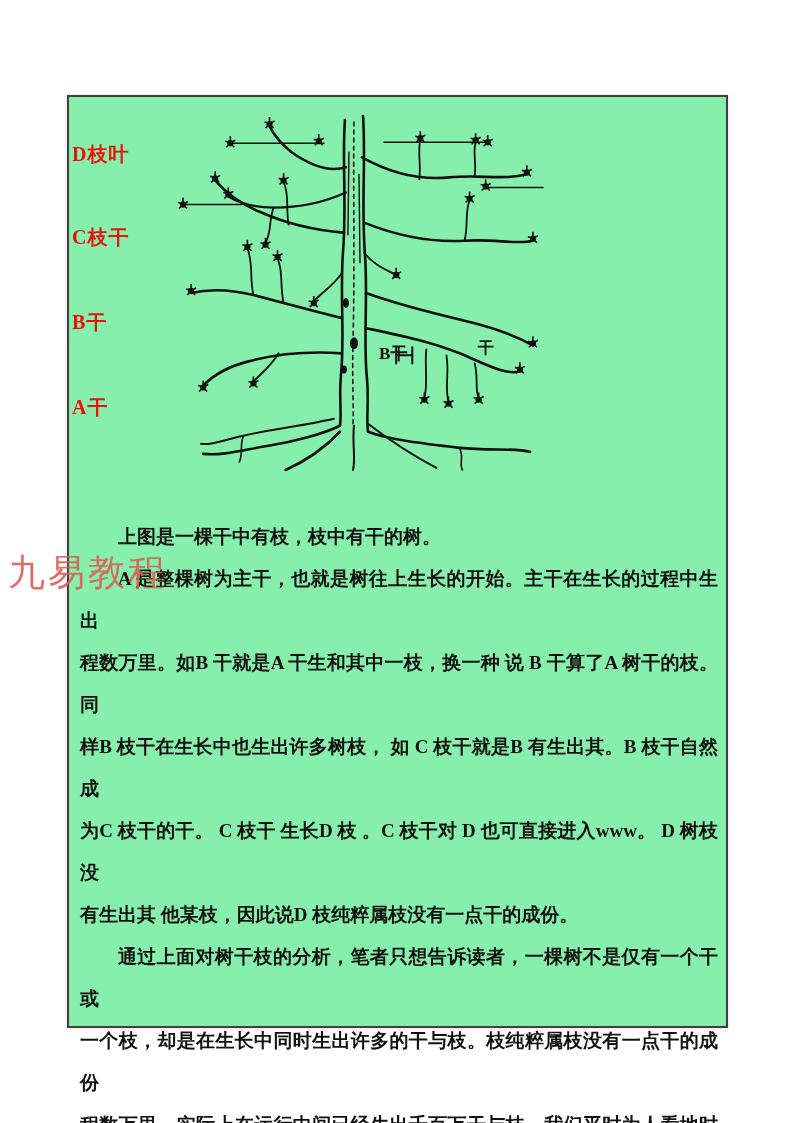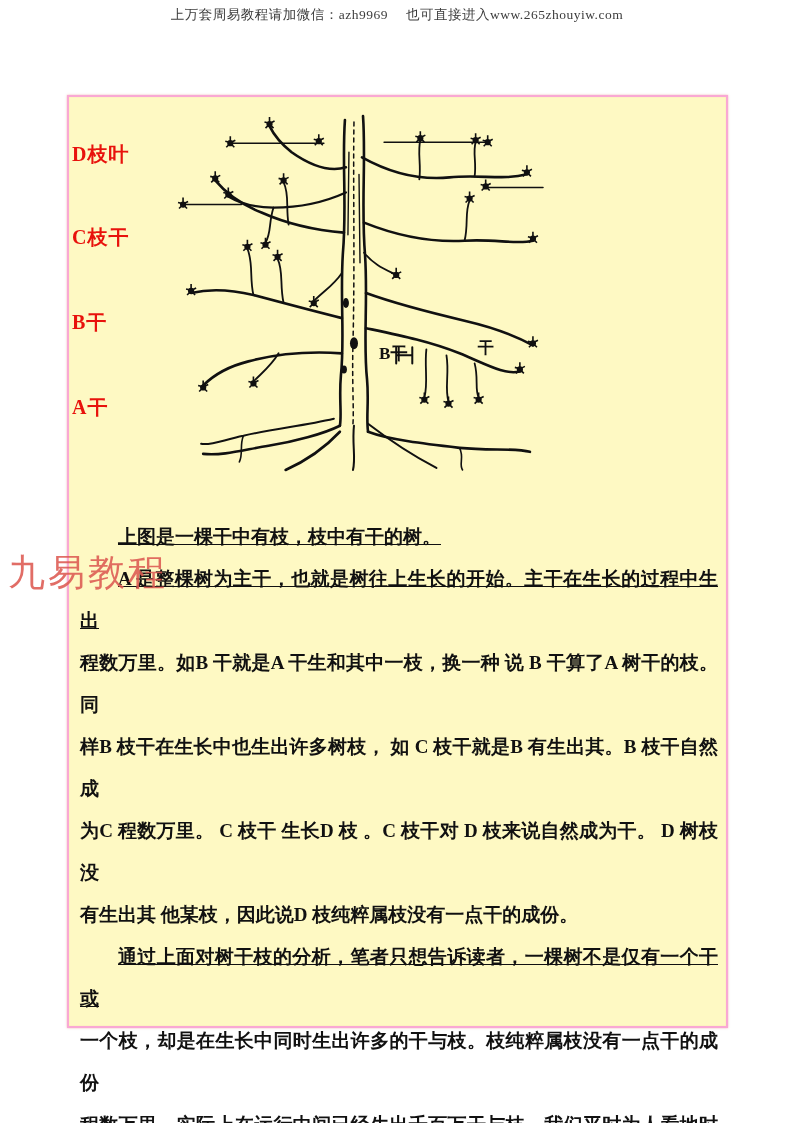--- a/index.html
+++ b/index.html
@@ -3,44 +3,43 @@
 <meta charset="utf-8">
 <style>
   html,body{margin:0;padding:0;background:#fff;}
   #page{position:relative;width:794px;height:1123px;background:#ffffff;overflow:hidden;
         font-family:"Liberation Serif","DejaVu Serif",serif;}
   
   .banner{position:absolute;top:6px;left:0;width:100%;text-align:center;
           font-size:13.5px;color:#3c3c3c;letter-spacing:.5px;}
   
   .redbox{position:absolute;left:67px;top:95px;width:657px;height:929px;
-          border:2px solid #f9a8d4;box-shadow:0 0 2px rgba(230,120,120,.55), inset 0 0 1px rgba(230,120,120,.4);
-          background:#fef9c3;}
+          border:2px solid #404040;box-shadow:0 0 2px rgba(230,120,120,.55), inset 0 0 1px rgba(230,120,120,.4);
+          background:#86efac;}
   
   .fig-label{position:absolute;left:3px;font-size:20px;font-weight:700;color:#e8120c;
              letter-spacing:1px;white-space:nowrap;}
   .lab-d{top:44px;} .lab-c{top:127px;text-align:center;} .lab-b{top:212px;} .lab-a{top:297px;}
   
   .tree-wrap{position:absolute;left:104px;top:15px;width:372px;height:362px;}
   svg text{font-family:"Liberation Serif","DejaVu Serif",serif;font-weight:700;fill:#111;}
   
   .watermark{position:absolute;left:8px;top:548px;font-size:37px;font-weight:400;
              color:#dd5a52;opacity:.88;letter-spacing:3px;z-index:5;white-space:nowrap;}
   
   .textblock{position:absolute;left:11px;right:8px;top:419px;color:#111;}
   .bline{font-size:19px;font-weight:700;line-height:42px;white-space:nowrap;}
-  .bline.indent{text-indent:38px;text-decoration:underline;}
+  .bline.indent{text-indent:38px;}
   .bline.fill{white-space:normal;text-align:justify;text-align-last:justify;}
 </style>
 </head>
 <body>
 
 <div id="page">
 
-  <div class="banner">上万套周易教程请加微信：azh9969　 也可直接进入www.265zhouyiw.com</div>
 
   <div class="redbox">
 
     <div class="fig-label lab-d">D枝叶</div>
     <div class="fig-label lab-c">C枝干</div>
     <div class="fig-label lab-b">B干</div>
     <div class="fig-label lab-a">A干</div>
 
     <div class="tree-wrap">
       <svg width="372" height="362" viewBox="0 0 370 360">
@@ -137,21 +136,21 @@
         <text x="205" y="246" font-size="17">B干</text>
         <text x="303" y="240" font-size="16">干</text>
       </svg>
     </div>
 
     <div class="textblock">
       <div class="bline indent">上图是一棵干中有枝，枝中有干的树。</div>
       <div class="bline indent fill">A 是整棵树为主干，也就是树往上生长的开始。主干在生长的过程中生出</div>
       <div class="bline fill">程数万里。如B 干就是A 干生和其中一枝，换一种 说 B 干算了A 树干的枝。同</div>
       <div class="bline fill">样B 枝干在生长中也生出许多树枝， 如 C 枝干就是B 有生出其。B 枝干自然成</div>
-      <div class="bline fill">为C 程数万里。 C 枝干 生长D 枝 。C 枝干对 D 枝来说自然成为干。 D 树枝没</div>
+      <div class="bline fill">为C 枝干的干。 C 枝干 生长D 枝 。C 枝干对 D 也可直接进入www。 D 树枝没</div>
       <div class="bline">有生出其 他某枝，因此说D 枝纯粹属枝没有一点干的成份。</div>
       <div class="bline indent fill">通过上面对树干枝的分析，笔者只想告诉读者，一棵树不是仅有一个干或</div>
       <div class="bline fill">一个枝，却是在生长中同时生出许多的干与枝。枝纯粹属枝没有一点干的成份</div>
       <div class="bline fill">程数万里，实际上在运行中间已经生出千百万干与枝，我们平时为人看地时所</div>
 
     </div>
 
   </div>
 
   <div class="watermark">九易教程</div>

